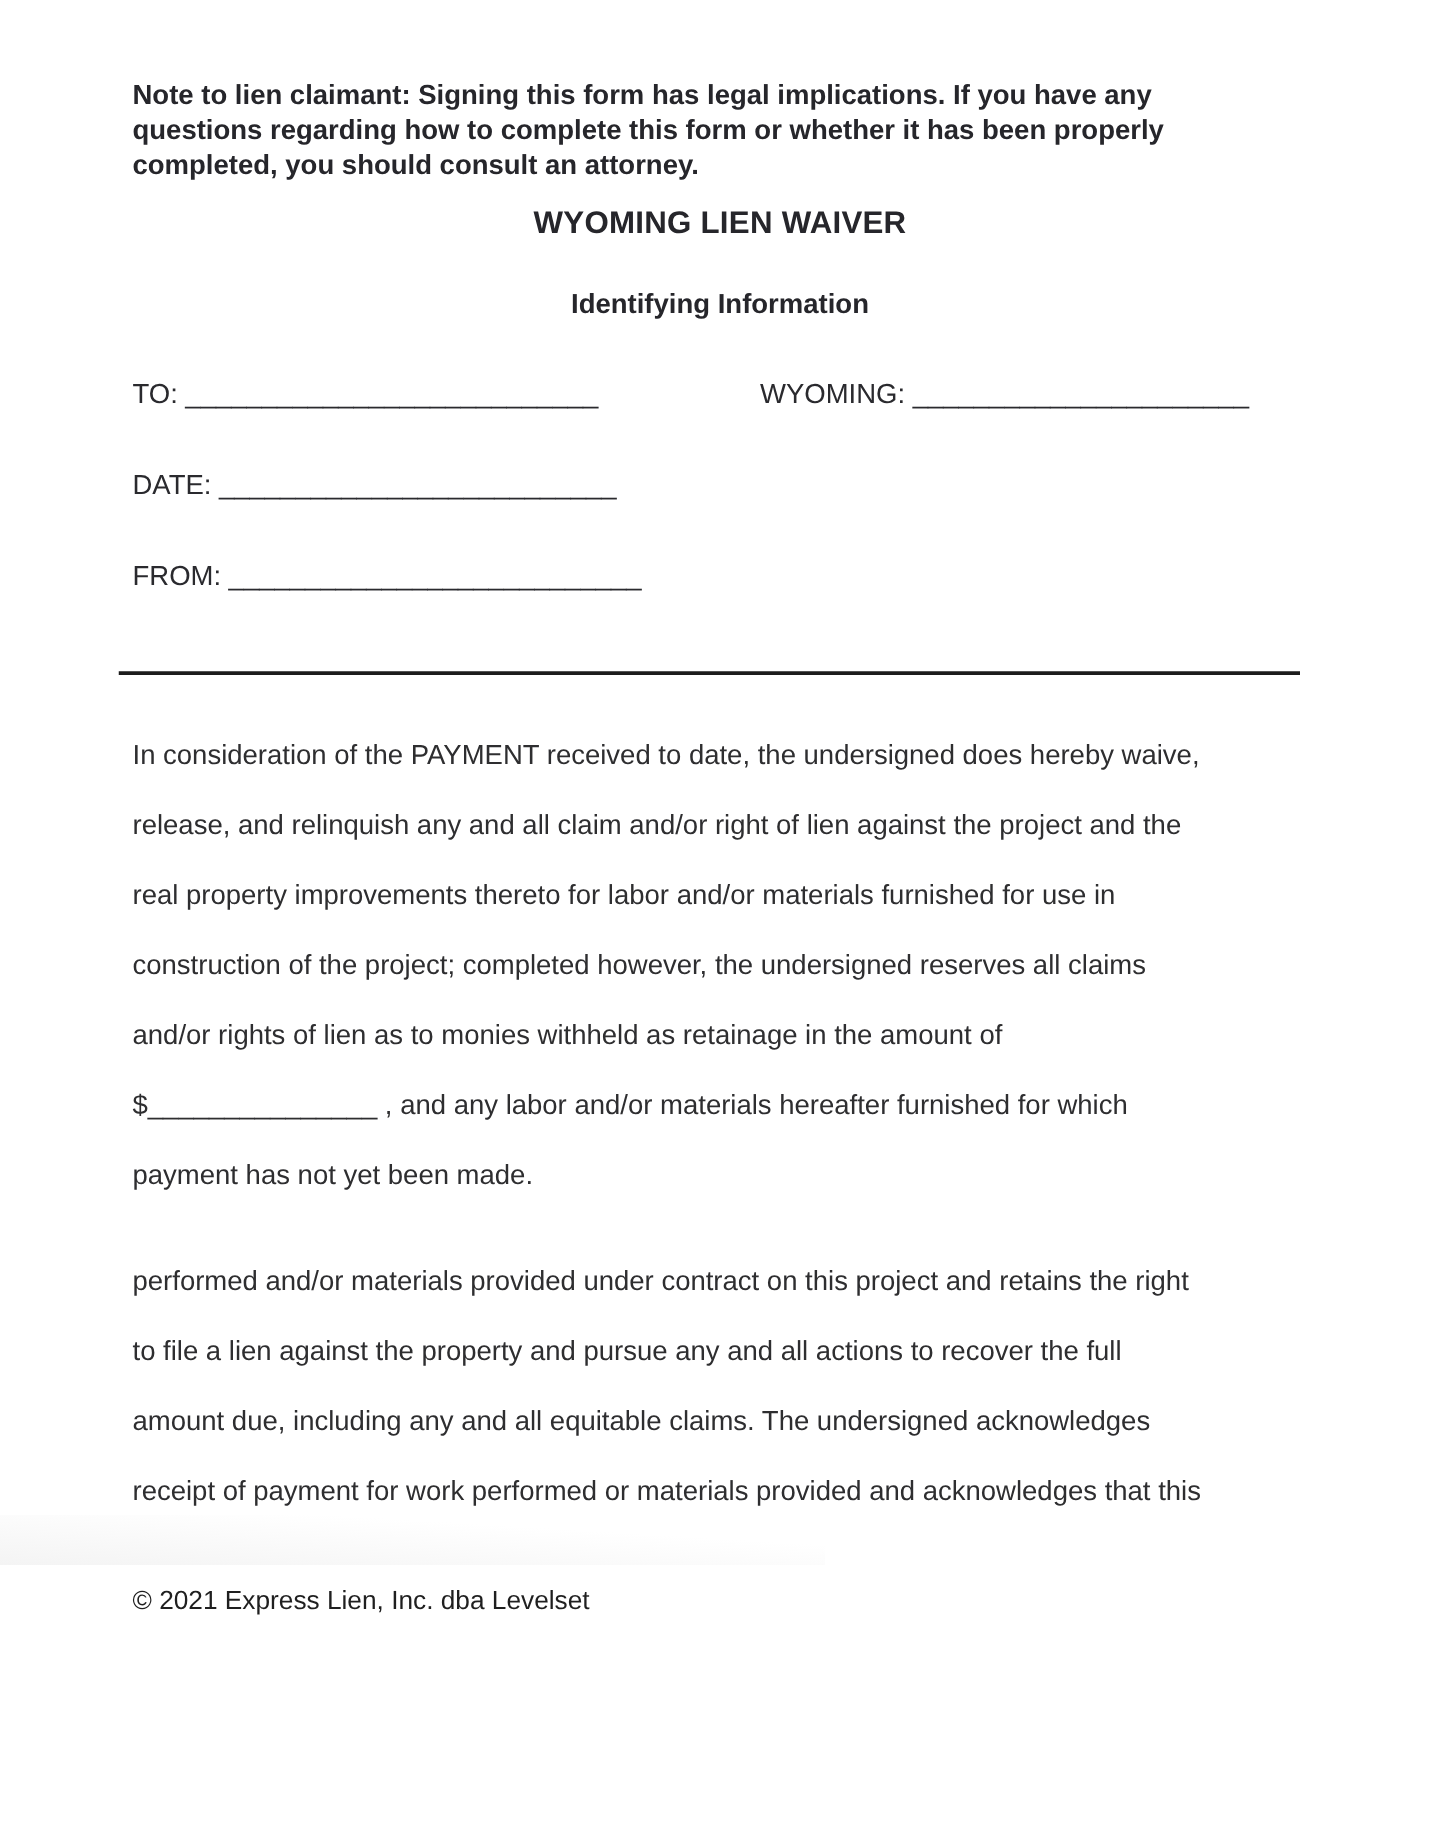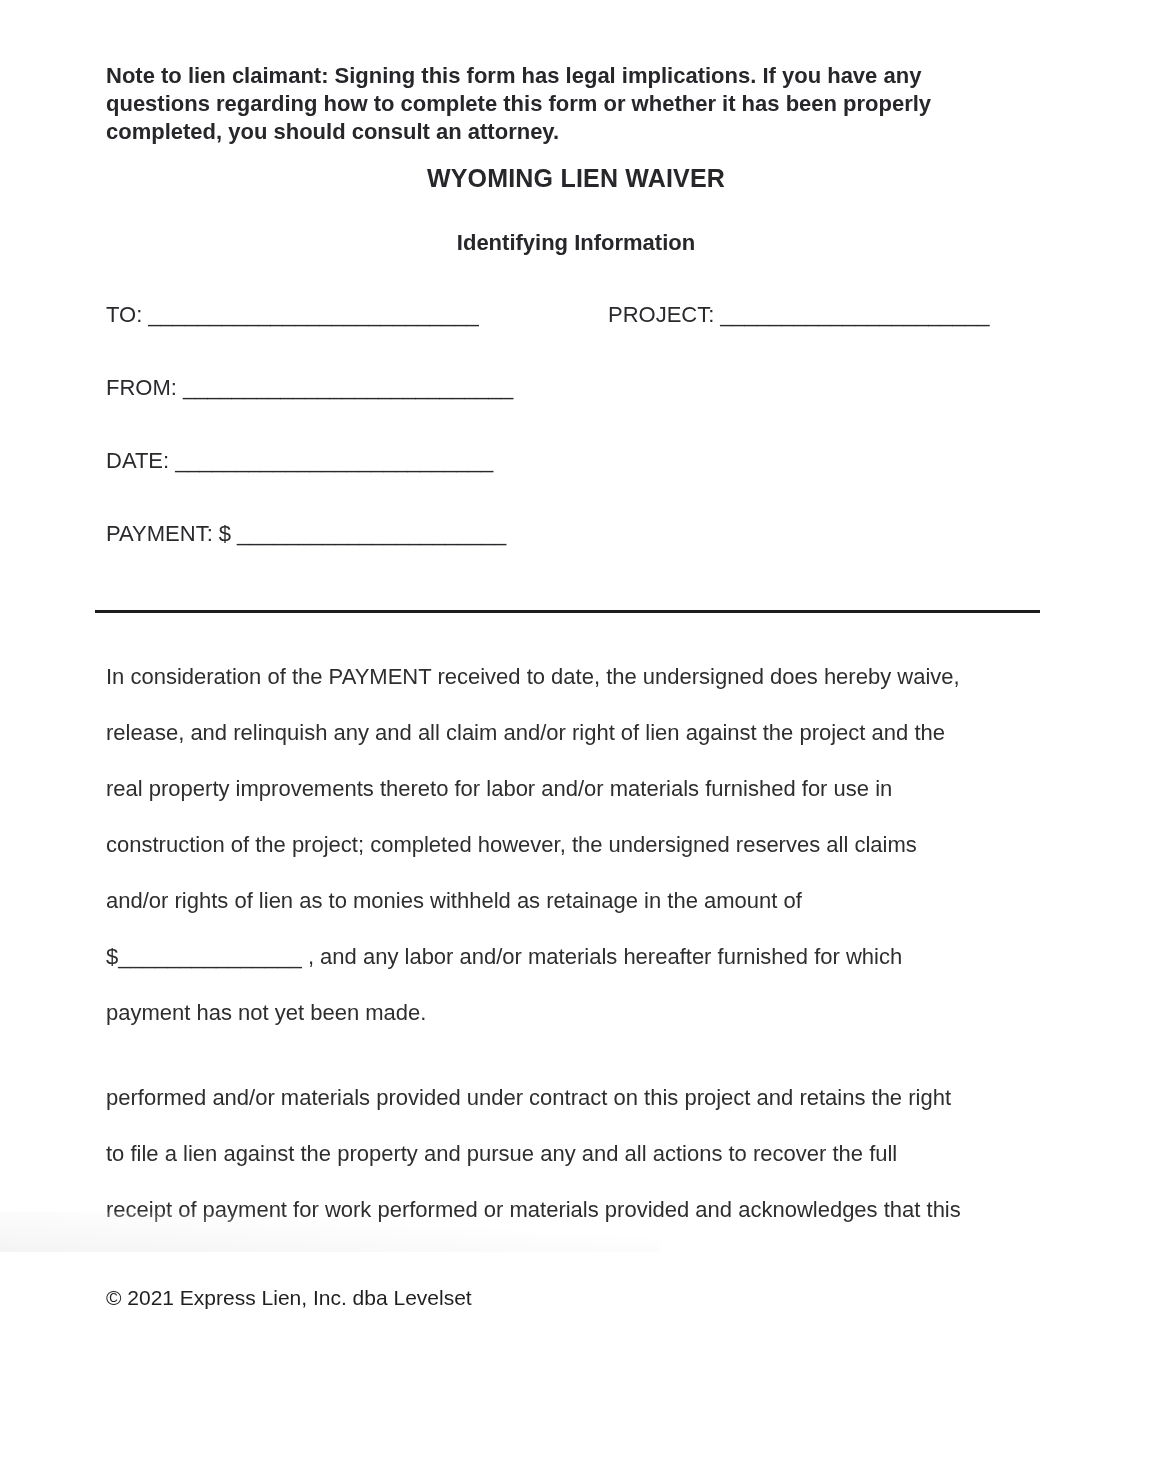--- a/index.html
+++ b/index.html
@@ -103,51 +103,49 @@
 
   <div class="note">Note to lien claimant: Signing this form has legal implications. If you have any questions regarding how to complete this form or whether it has been properly completed, you should consult an attorney.</div>
 
   <div class="doc-title">WYOMING LIEN WAIVER</div>
 
   <div class="section-heading">Identifying Information</div>
 
   <div class="field-row first">
     <span>TO:</span><span class="blank">___________________________</span>
     <span class="project-field">
-      <span>PROJECT:</span><span class="blank">______________________</span>
+      <span>WYOMING:</span><span class="blank">______________________</span>
     </span>
-  </div>
-
-  <div class="field-row">
-    <span>FROM:</span><span class="blank">___________________________</span>
   </div>
 
   <div class="field-row">
     <span>DATE:</span><span class="blank">__________________________</span>
   </div>
 
   <div class="field-row">
-    <span>PAYMENT: $</span><span class="blank">______________________</span>
+    <span>FROM:</span><span class="blank">___________________________</span>
   </div>
+
 
   <div class="divider"></div>
 
   <div class="body-paragraph para-1">
     <div class="pline">In consideration of the PAYMENT received to date, the undersigned does hereby waive,</div>
     <div class="pline">release, and relinquish any and all claim and/or right of lien against the project and the</div>
     <div class="pline">real property improvements thereto for labor and/or materials furnished for use in</div>
     <div class="pline">construction of the project; completed however, the undersigned reserves all claims</div>
     <div class="pline">and/or rights of lien as to monies withheld as retainage in the amount of</div>
     <div class="pline">$_______________ , and any labor and/or materials hereafter furnished for which</div>
     <div class="pline">payment has not yet been made.</div>
   </div>
 
   <div class="body-paragraph para-2">
     <div class="pline">performed and/or materials provided under contract on this project and retains the right</div>
     <div class="pline">to file a lien against the property and pursue any and all actions to recover the full</div>
+    <div class="pline">amount due, including any and all equitable claims. The undersigned acknowledges</div>
     <div class="pline">receipt of payment for work performed or materials provided and acknowledges that this</div>
   </div>
 
   <div class="footer">© 2021 Express Lien, Inc. dba Levelset</div>
 
   <div class="page-shadow"></div>
 
 </div>
 
 </body></html>

